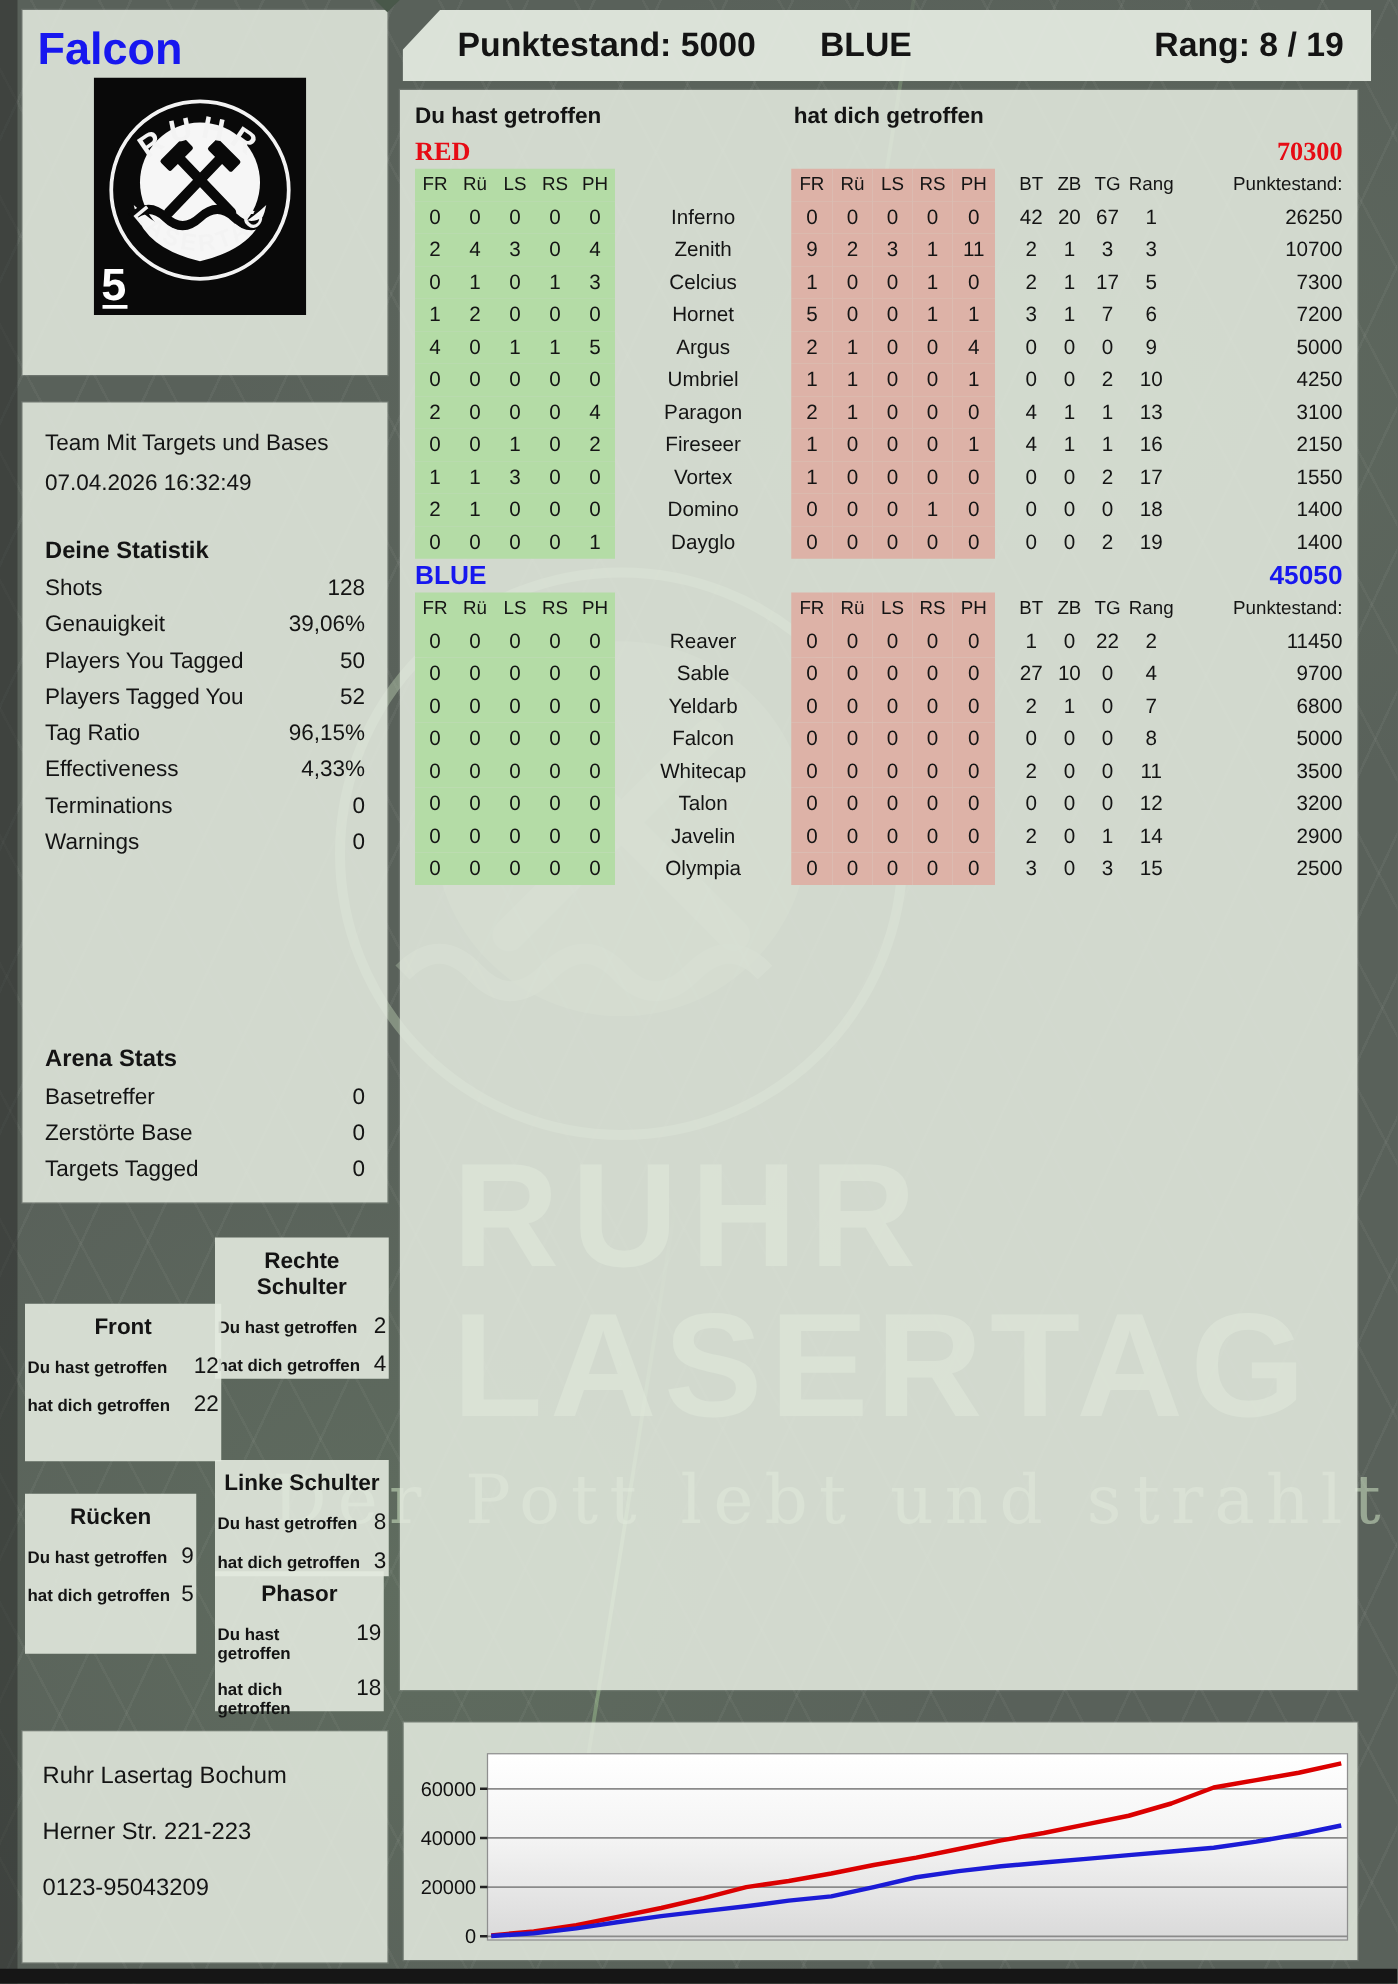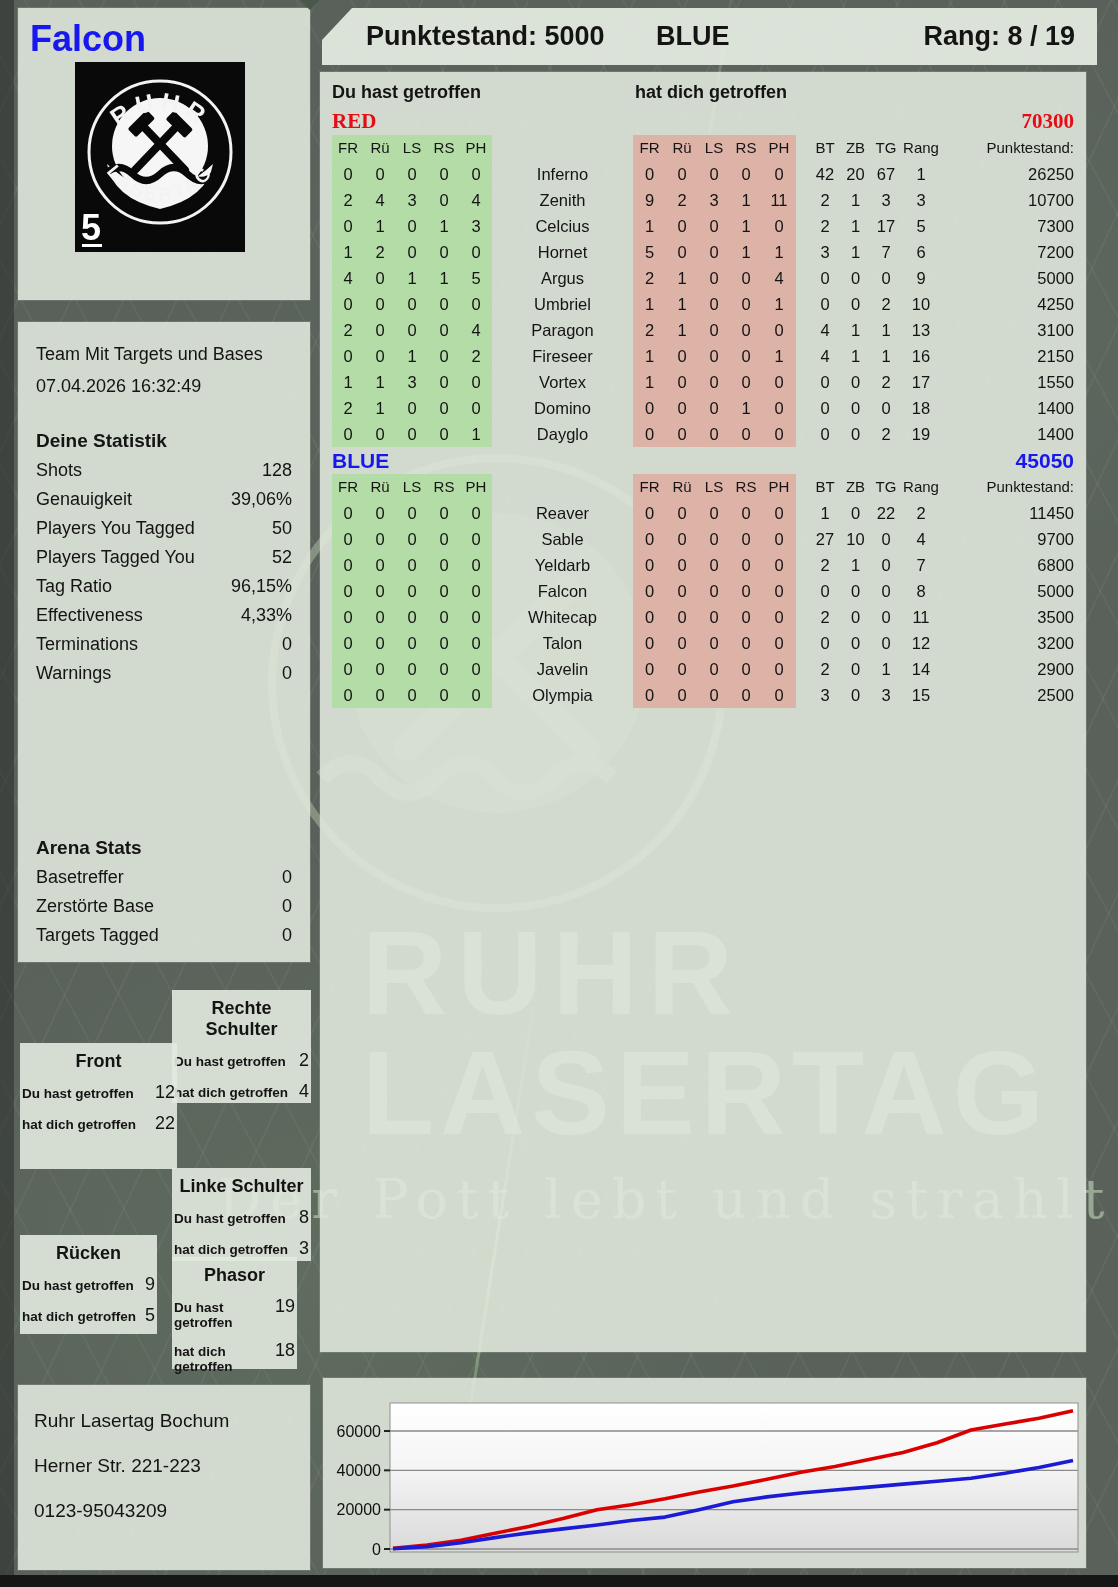--- a/index.html
+++ b/index.html
@@ -39,24 +39,24 @@
   .sec-title{font-size:19px;font-weight:bold;margin-top:24px;line-height:30px;}
   #arena-block{margin-top:145px;}
 
   
   .hitbox{position:absolute;background:rgba(226,233,222,0.9);z-index:2;padding:8px 2px;box-sizing:border-box;}
   .hitbox .hb-title{text-align:center;font-size:18px;font-weight:bold;margin-bottom:4px;}
   .hb-row{display:flex;justify-content:space-between;align-items:baseline;margin-top:10px;}
   .hb-row .lab{font-size:13.5px;font-weight:bold;}
   .hb-row .val{font-size:18px;}
   #box-front{left:20px;top:1043px;width:157px;height:126px;}
-  #box-ruecken{left:20px;top:1195px;width:137px;height:99px;margin-top:40px;}
+  #box-ruecken{left:20px;top:1195px;width:137px;height:128px;}
   #box-rechte{left:172px;top:990px;width:139px;height:113px;}
   #box-linke{left:172px;top:1168px;width:139px;height:93px;}
-  #box-phasor{left:172px;top:1257px;width:125px;height:112px;}
+  #box-phasor{left:172px;top:1257px;width:135px;height:112px;}
 
   .address{left:18px;top:1385px;width:292px;height:185px;}
   .address div{font-size:19px;line-height:43px;padding-left:16px;padding-top:2px;}
 
   
   .header-bar{position:absolute;left:322px;top:8px;width:775px;height:57px;z-index:3;
     background:rgba(229,236,226,0.93);
     clip-path:polygon(30px 0, 100% 0, 100% 100%, 0 100%, 0 32px);
     display:flex;align-items:center;font-weight:bold;font-size:27px;}
   .hdr-fold{position:absolute;left:300px;top:0px;width:52px;height:14px;background:#49584a;transform:rotate(-45deg);transform-origin:left top;z-index:2;}

